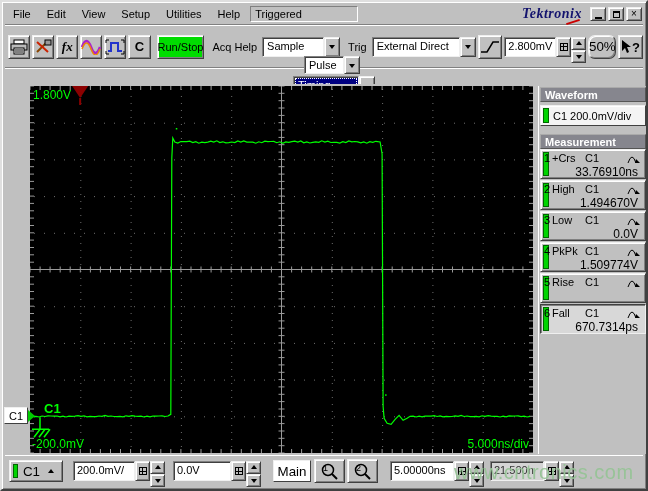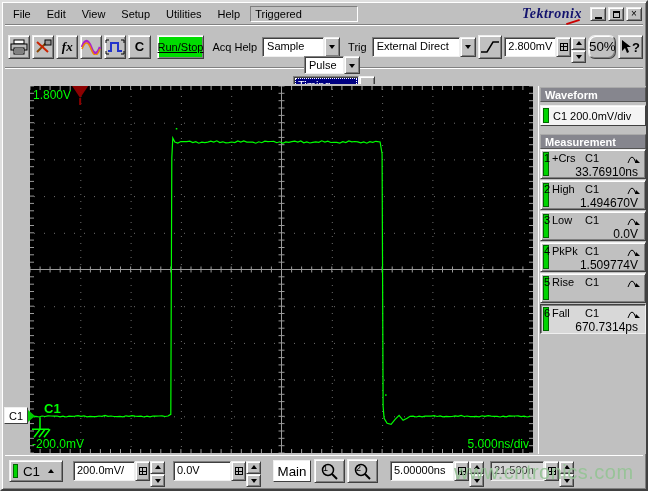--- a/index.html
+++ b/index.html
@@ -36,21 +36,21 @@
   .glyph-min { width:7px; height:2px; background:#000; margin-top:7px; }
   .glyph-restore { width:7px; height:7px; border:1px solid #000; border-top-width:2px; }
 
   
   .tb1 { position:absolute; top:24px; left:3px; right:3px; height:42px;
          display:flex; align-items:center; gap:2px; padding-left:3px;
          border-bottom:1px solid #808080; box-shadow:0 1px 0 #fff; }
   .tb-btn { width:25px; height:24px; display:flex; align-items:center; justify-content:center;
             cursor:default; }
   .runstop { width:54px; height:24px; margin-left:4px; display:flex; align-items:center;
-             justify-content:center; background:#00dd00; font-size:11px;text-decoration:underline; }
+             justify-content:center; background:#00dd00; font-size:11px; }
   .lbl { margin:0 3px 0 6px; white-space:nowrap; }
   .combo { display:flex; height:20px; }
   .combo-text { padding:2px 4px; background:#fff; border:1px solid;
                 border-color:#808080 #efefef #efefef #808080;
                 box-shadow:inset 1px 1px 0 #404040; white-space:nowrap; overflow:hidden; }
   .combo-text.selected { background:#000080; color:#fff; outline:1px dotted #fff; outline-offset:-3px; }
   .combo-btn { width:16px; display:flex; align-items:center; justify-content:center; }
   .tri-down { width:0; height:0; border:3px solid transparent; border-top:4px solid #000; margin-top:4px; }
   .tri-up   { width:0; height:0; border:3px solid transparent; border-bottom:4px solid #000; margin-bottom:4px; }
 

